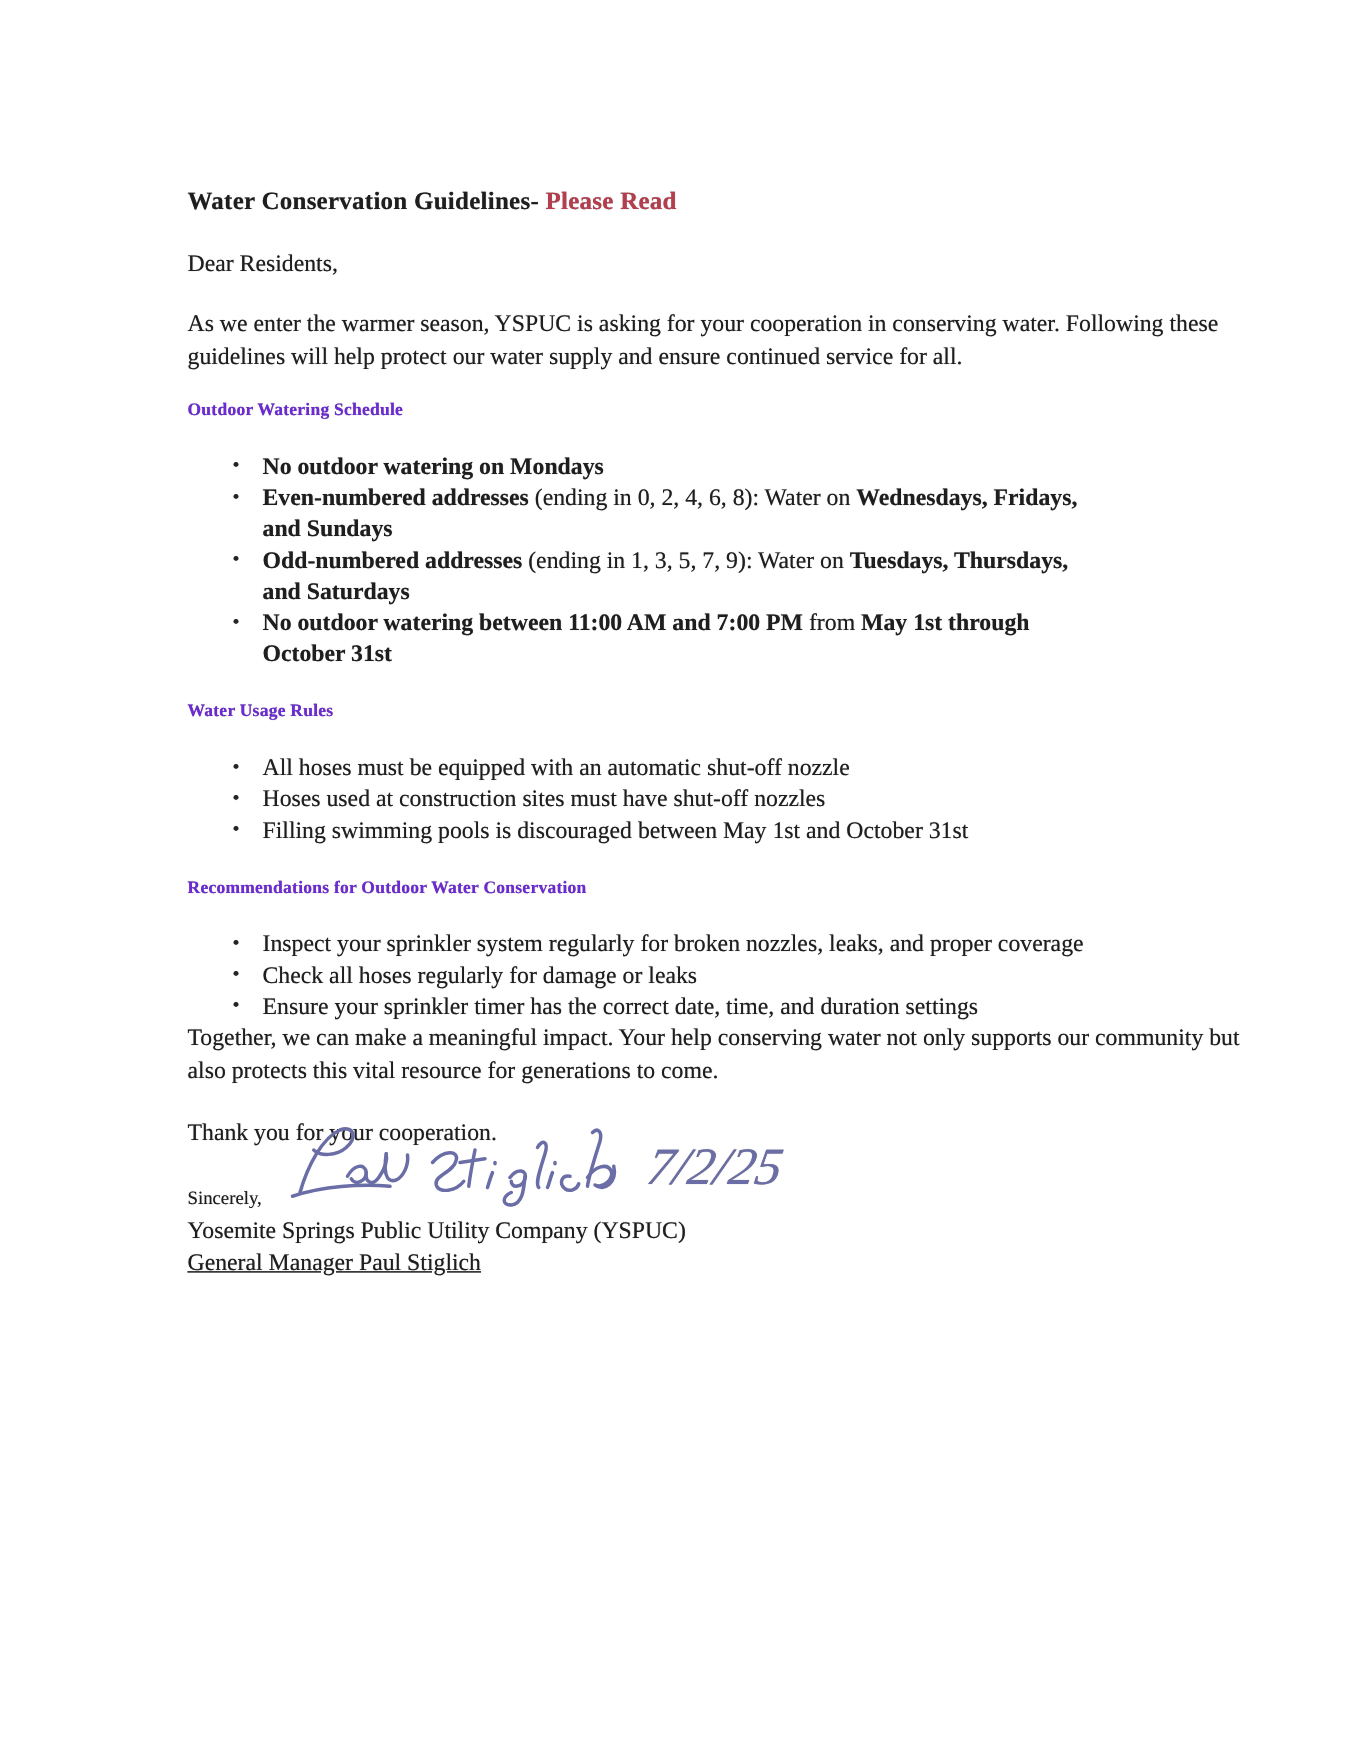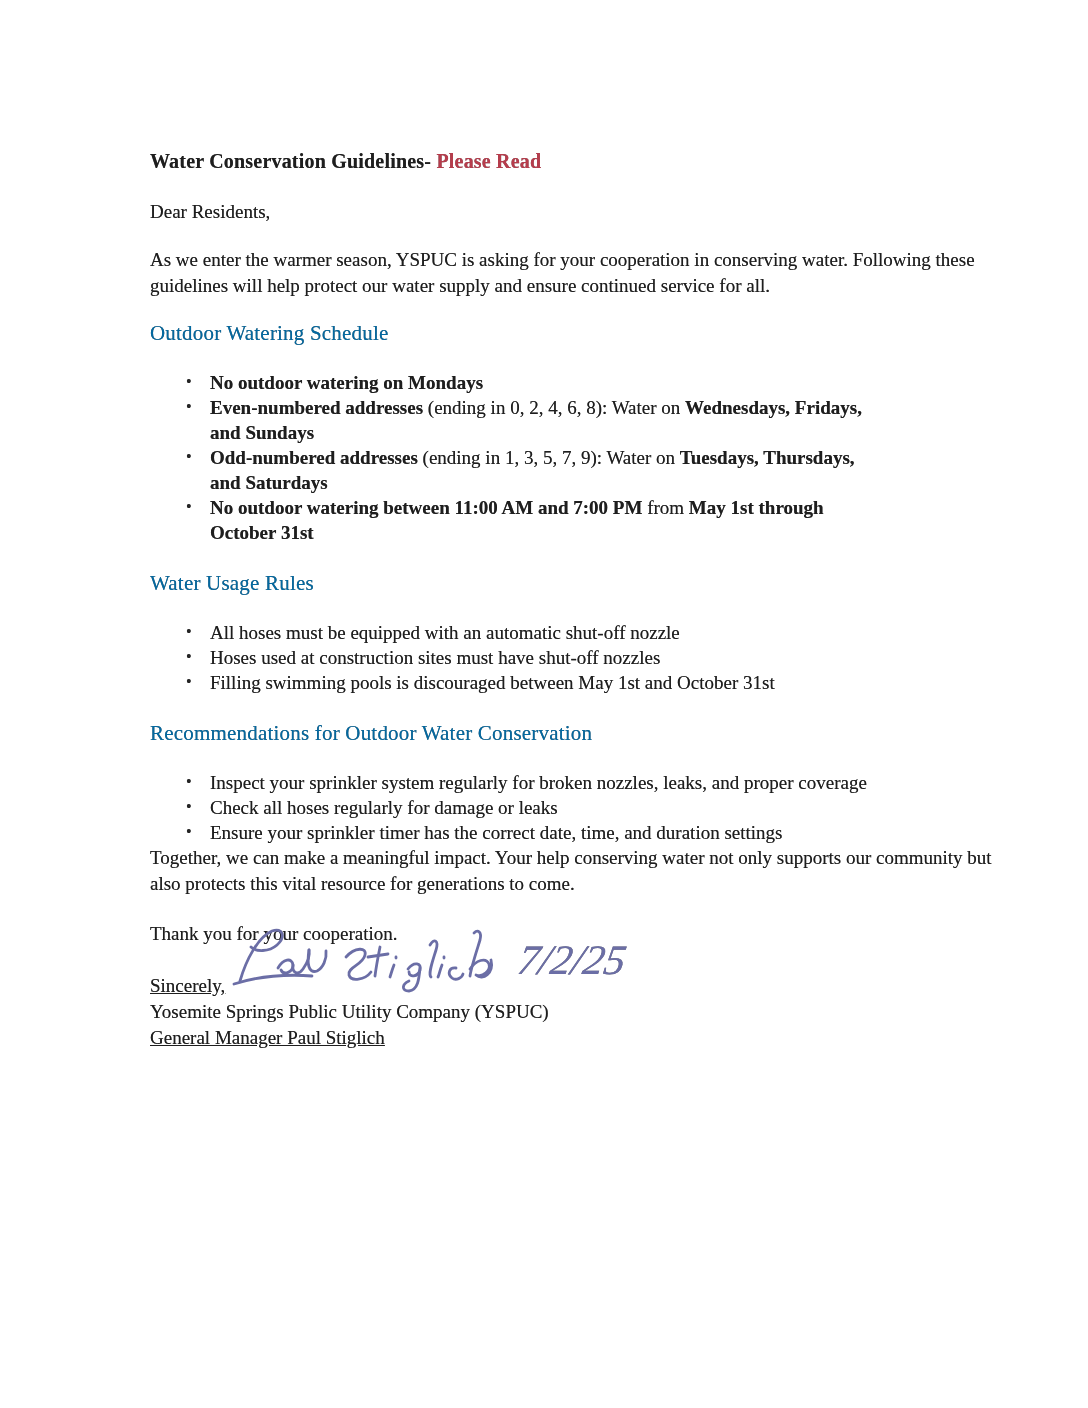--- a/index.html
+++ b/index.html
@@ -15,32 +15,32 @@
   }
   .page { padding: 150px 62px 0 150px; }
 
   .title { font-size: 20px; font-weight: bold; margin: 0 0 28px 0; letter-spacing: 0.2px; }
   .title .red { color: var(--red); }
 
   .salutation { font-size: 19px; margin: 0 0 24px 0; }
 
   p.body { font-size: 19px; line-height: 26px; margin: 0; }
 
-  h2.section-heading { font-size: 21px; font-weight: normal; margin: 26px 0 24px 0; color: #0369a1; letter-spacing: 0.2px; }
+  h2.section-heading { font-size: 14px; font-weight: bold; margin: 26px 0 24px 0; color: #6d28d9; letter-spacing: 0.2px; }
   h2.first { margin-top: 22px; }
 
   ul.bullets { list-style: none; margin: 0; padding: 0 0 0 34px; font-size: 19px; line-height: 25px; max-width: 775px; }
   ul.bullets li { position: relative; padding-left: 26px; }
   ul.bullets li::before { content: "\2022"; position: absolute; left: 2px; top: -1px; font-size: 16px; color: #242424; }
 
   .closing { margin-top: 22px; }
   .thanks { font-size: 19px; line-height: 26px; margin: 24px 0 0 0; }
 
   .signoff-wrap { position: relative; margin-top: 26px; height: 26px; }
-  .signoff { font-size: 19px; line-height: 26px; text-decoration: underline; }
+  .signoff { font-size: 15px; line-height: 26px; }
   .signature-svg { position: absolute; left: 78px; top: -49px; pointer-events: none; }
 
   .company { font-size: 19px; font-weight: normal; line-height: 26px; margin: 0; }
   .signatory { font-size: 19px; line-height: 26px; margin: 0; text-decoration: underline; }
 </style>
 </head>
 <body>
 
 <div class="page">
 

